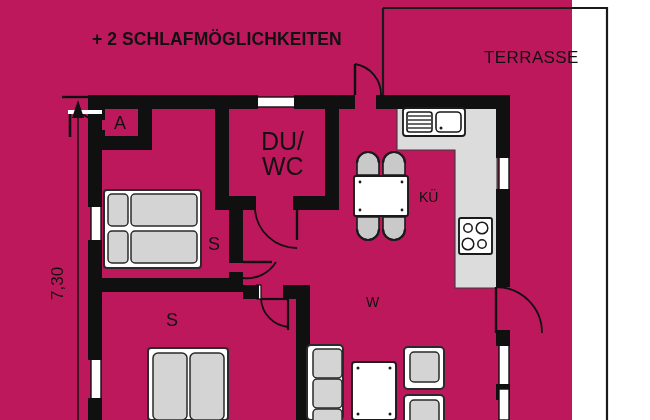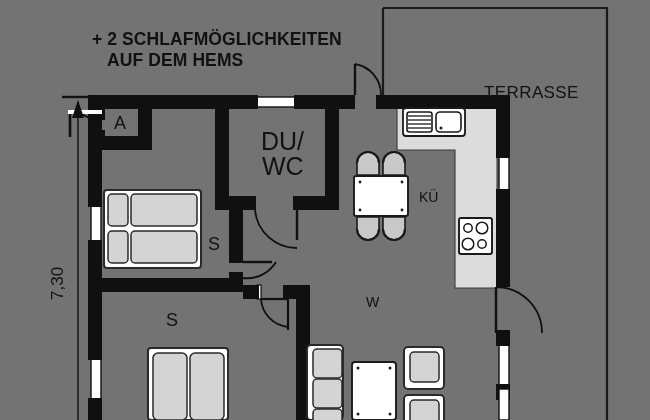--- a/index.html
+++ b/index.html
@@ -9,23 +9,23 @@
   }
   body {
     width: 650px;
     height: 420px;
     overflow: hidden;
     font-family: "Liberation Sans", sans-serif;
     position: relative;
   }
   #plan-root {
     position: relative;
-    width: 650px;
+    width: 572px;
     height: 420px;
-    background: #737373;
+    background: #be185d;
   }
   svg.plan {
     position: absolute;
     left: 0;
     top: 0;
     width: 650px;
     height: 420px;
     display: block;
   }
   .lbl {
@@ -274,23 +274,22 @@
       <rect x="410" y="352" width="29" height="30" rx="4" fill="#d4d4d4" stroke="#2a2a2a" stroke-width="1.5"></rect>
     </g>
     <g>
       <rect x="404" y="395" width="40" height="42" rx="4" fill="#ffffff" stroke="#2a2a2a" stroke-width="2"></rect>
       <rect x="410" y="400" width="29" height="30" rx="4" fill="#d4d4d4" stroke="#2a2a2a" stroke-width="1.5"></rect>
     </g>
 
   </svg>
 
   <div class="lbl note-line" style="left:92px; top:30px;">+ 2 SCHLAFMÖGLICHKEITEN</div>
-  <div class="lbl note-line" style="left:107px; top:51px;">AUF DEM HEMS</div>
-
-  <div class="lbl terrasse-label" style="left:484px; top:48px;margin-top:35px;">TERRASSE</div>
+
+  <div class="lbl terrasse-label" style="left:484px; top:48px;">TERRASSE</div>
 
   <div class="lbl room-label" style="left:114px; top:113px;">A</div>
 
   <div class="lbl duwc" style="left:261px; top:127px;">DU/</div>
   <div class="lbl duwc" style="left:262px; top:152px;">WC</div>
 
   <div class="lbl room-label big" style="left:419px; top:190px;">KÜ</div>
 
   <div class="lbl room-label" style="left:208px; top:234px;">S</div>
 

